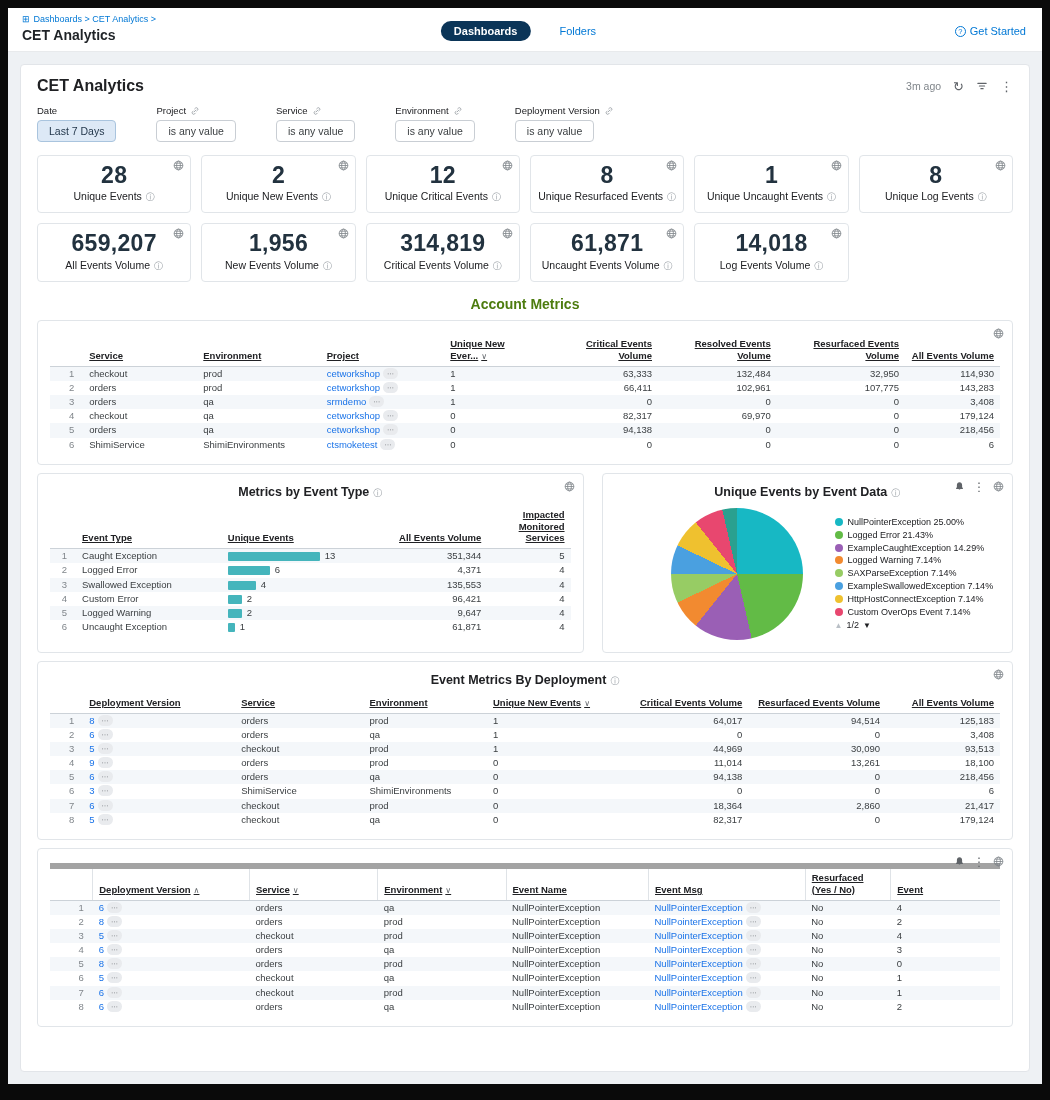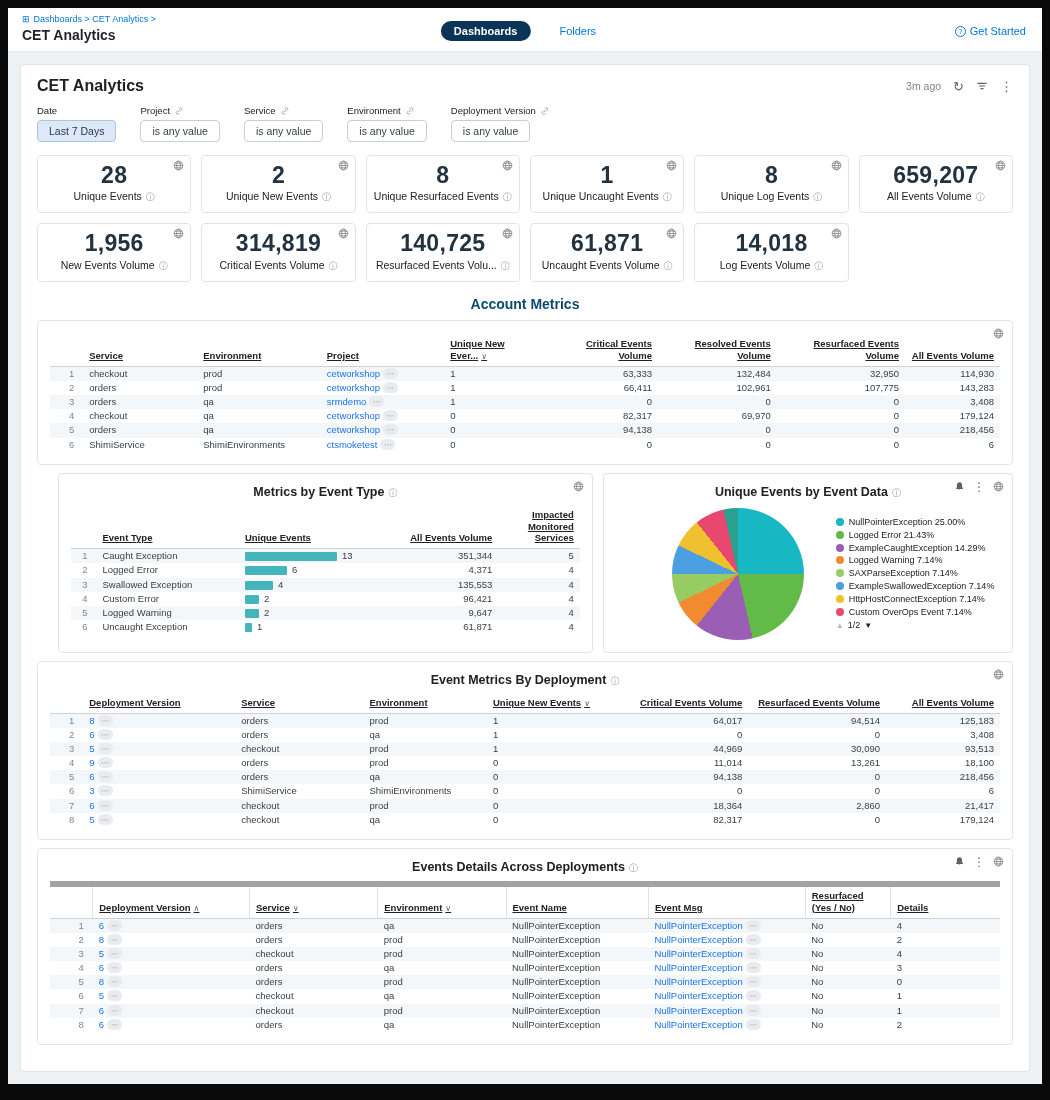--- a/index.html
+++ b/index.html
@@ -24,35 +24,35 @@
   
   .workspace { flex: 1; background: #eef1f4; padding: 12px; overflow: hidden; }
   .panel { background: #fff; border: 1px solid #e2e5e9; border-radius: 4px; padding: 12px 16px 14px; height: 100%; overflow: hidden; }
   .panel-head { display: flex; justify-content: space-between; align-items: center; }
   .panel-title { font-size: 16px; font-weight: 600; color: #202124; margin: 0; }
   .panel-actions { display: flex; align-items: center; gap: 12px; color: #5f6368; }
   .muted { font-size: 10.5px; color: #80868b; }
   .icon-btn { cursor: pointer; font-size: 13px; line-height: 1; display: inline-flex; align-items: center; }
 
   
-  .filters { display: flex; gap: 24px; margin-top: 10px; }
+  .filters { display: flex; gap: 40px; margin-top: 10px; }
   .flabel { font-size: 9.5px; color: #202124; display: flex; align-items: center; gap: 4px; }
   .fchain { display: inline-flex; }
   .fbtn { margin-top: 4px; font-size: 10.5px; padding: 4px 11px; border: 1px solid #c9ced4; border-radius: 4px; background: #fff; color: #3c4043; cursor: pointer; display: inline-block; }
   .fbtn.fdate { background: #dde9f6; border-color: #a9c4de; color: #1f3347; font-weight: 500; }
 
   
   .kpis { display: grid; grid-template-columns: repeat(6, 1fr); gap: 10px; margin-top: 13px; }
   .kpi { position: relative; border: 1px solid #e1e5e9; border-radius: 4px; background: #fff; text-align: center; padding: 6px 4px 8px; }
   .kpi-globe { position: absolute; top: 4px; right: 6px; line-height: 0; }
   .kpi-value { font-size: 23px; font-weight: 600; color: var(--kpi); letter-spacing: .3px; line-height: 1.15; }
   .kpi-label { font-size: 10.5px; color: #202124; margin-top: 2px; white-space: nowrap; overflow: hidden; }
   .info-ic { color: #9aa0a6; font-size: 9px; margin-left: 4px; cursor: pointer; }
 
-  .section-title { text-align: center; font-size: 14px; font-weight: 700; color: #0c4a6e; margin: 14px 0 2px; }
+  .section-title { text-align: center; font-size: 14px; font-weight: 700; color: #4d7c0f; margin: 14px 0 2px; }
 
   
   .card { background: #fff; border: 1px solid #e1e5e9; border-radius: 4px; padding: 8px 12px 12px; margin-top: 8px; position: relative; overflow: hidden; }
   .card-head { text-align: center; }
   .card-title { font-size: 12.5px; font-weight: 600; color: #202124; }
   .card-icons { position: absolute; right: 8px; top: 7px; display: flex; gap: 8px; align-items: center; }
   .cicon { cursor: pointer; line-height: 0; }
 
   table.tbl { width: 100%; border-collapse: collapse; table-layout: fixed; margin-top: 6px; font-size: 9.5px; }
   .tbl th { font-size: 9.5px; font-weight: 700; color: #202124; text-align: left; padding: 3px 6px 4px; border-bottom: 1px solid #ccd2d8; vertical-align: bottom; line-height: 1.25; cursor: pointer; text-decoration: underline; }
@@ -62,21 +62,21 @@
   .tbl th.rn { cursor: default; }
   .tbl tbody tr:nth-child(odd) { background: #f4f7fa; }
   .tbl.dividers thead th { border-top: 6px solid #a3a3a3; margin-left: 32px; }
   .tbl.dividers thead th:nth-child(n+2) { border-left: 1px solid #dfe3e7; }
   .sort { font-size: 8px; color: #5f6368; margin-left: 3px; font-weight: 400; }
   .lnk { color: var(--link); cursor: pointer; text-decoration: none; }
   .pill { display: inline-block; background: #e9ebee; color: #5f6368; border-radius: 8px; font-size: 7px; line-height: 9px; padding: 1px 4px; margin-left: 3px; vertical-align: 1px; cursor: pointer; }
   .bar { height: 9px; background: var(--bar); display: inline-block; vertical-align: middle; border-radius: 1px; }
   .barval { margin-left: 5px; }
 
-  .two-col { display: grid; grid-template-columns: 56% auto; gap: 10px; margin-left: 21px; }
+  .two-col { display: grid; grid-template-columns: 56% auto; gap: 18px; }
 
   
   .pie-body { display: flex; align-items: center; margin-top: 8px; }
   .pie { width: 132px; height: 132px; border-radius: 50%; margin-left: 56px; flex: none; }
   .legend { margin-left: 32px; font-size: 9px; color: #202124; }
   .leg-item { display: flex; gap: 5px; margin-bottom: 2px; max-width: 162px; line-height: 1.2; cursor: pointer; }
   .dot { width: 8px; height: 8px; border-radius: 50%; flex: none; margin-top: 1px; }
   .leg-pag { display: flex; align-items: center; gap: 4px; font-size: 9px; color: #202124; margin-top: 3px; }
   .pag-up { color: #b9bfc6; font-size: 8px; cursor: pointer; }
   .pag-down { color: #202124; font-size: 8px; cursor: pointer; }
@@ -183,20 +183,29 @@
               </svg></span>
             <div class="kpi-value">2</div>
             <div class="kpi-label"><span>Unique New Events</span><span class="info-ic">ⓘ</span></div>
           </div>
           <div class="kpi">
             <span class="kpi-globe"><svg viewBox="0 0 16 16" width="11" height="11" fill="none" stroke="#80868b" stroke-width="1.2">
                 <circle cx="8" cy="8" r="6.3"></circle>
                 <ellipse cx="8" cy="8" rx="2.8" ry="6.3"></ellipse>
                 <path d="M1.7 8h12.6M2.6 4.6h10.8M2.6 11.4h10.8"></path>
               </svg></span>
+            <div class="kpi-value">12</div>
+            <div class="kpi-label"><span>Unique Critical Events</span><span class="info-ic">ⓘ</span></div>
+          </div>
+          <div class="kpi">
+            <span class="kpi-globe"><svg viewBox="0 0 16 16" width="11" height="11" fill="none" stroke="#80868b" stroke-width="1.2">
+                <circle cx="8" cy="8" r="6.3"></circle>
+                <ellipse cx="8" cy="8" rx="2.8" ry="6.3"></ellipse>
+                <path d="M1.7 8h12.6M2.6 4.6h10.8M2.6 11.4h10.8"></path>
+              </svg></span>
             <div class="kpi-value">8</div>
             <div class="kpi-label"><span>Unique Resurfaced Events</span><span class="info-ic">ⓘ</span></div>
           </div>
           <div class="kpi">
             <span class="kpi-globe"><svg viewBox="0 0 16 16" width="11" height="11" fill="none" stroke="#80868b" stroke-width="1.2">
                 <circle cx="8" cy="8" r="6.3"></circle>
                 <ellipse cx="8" cy="8" rx="2.8" ry="6.3"></ellipse>
                 <path d="M1.7 8h12.6M2.6 4.6h10.8M2.6 11.4h10.8"></path>
               </svg></span>
             <div class="kpi-value">1</div>
@@ -230,29 +239,20 @@
             <div class="kpi-label"><span>New Events Volume</span><span class="info-ic">ⓘ</span></div>
           </div>
           <div class="kpi">
             <span class="kpi-globe"><svg viewBox="0 0 16 16" width="11" height="11" fill="none" stroke="#80868b" stroke-width="1.2">
                 <circle cx="8" cy="8" r="6.3"></circle>
                 <ellipse cx="8" cy="8" rx="2.8" ry="6.3"></ellipse>
                 <path d="M1.7 8h12.6M2.6 4.6h10.8M2.6 11.4h10.8"></path>
               </svg></span>
             <div class="kpi-value">314,819</div>
             <div class="kpi-label"><span>Critical Events Volume</span><span class="info-ic">ⓘ</span></div>
-          </div>
-          <div class="kpi">
-            <span class="kpi-globe"><svg viewBox="0 0 16 16" width="11" height="11" fill="none" stroke="#80868b" stroke-width="1.2">
-                <circle cx="8" cy="8" r="6.3"></circle>
-                <ellipse cx="8" cy="8" rx="2.8" ry="6.3"></ellipse>
-                <path d="M1.7 8h12.6M2.6 4.6h10.8M2.6 11.4h10.8"></path>
-              </svg></span>
-            <div class="kpi-value">140,725</div>
-            <div class="kpi-label"><span>Resurfaced Events Volu...</span><span class="info-ic">ⓘ</span></div>
           </div>
           <div class="kpi">
             <span class="kpi-globe"><svg viewBox="0 0 16 16" width="11" height="11" fill="none" stroke="#80868b" stroke-width="1.2">
                 <circle cx="8" cy="8" r="6.3"></circle>
                 <ellipse cx="8" cy="8" rx="2.8" ry="6.3"></ellipse>
                 <path d="M1.7 8h12.6M2.6 4.6h10.8M2.6 11.4h10.8"></path>
               </svg></span>
             <div class="kpi-value">61,871</div>
             <div class="kpi-label"><span>Uncaught Events Volume</span><span class="info-ic">ⓘ</span></div>
           </div>
@@ -617,21 +617,20 @@
                 <td>0</td>
                 <td class="r">82,317</td>
                 <td class="r">0</td>
                 <td class="r">179,124</td>
               </tr>
             </tbody>
           </table>
         </div>
 
       <div class="card" id="card-details">
-          <div class="card-head"><span class="card-title">Events Details Across Deployments</span><span class="info-ic">ⓘ</span></div>
           <div class="card-icons">
             <span class="cicon"><svg viewBox="0 0 16 16" width="11" height="11" fill="#5f6368">
                 <path d="M8 1.8c-2.3 0-3.8 1.7-3.8 4v3.1L3 10.8v.7h10v-.7l-1.2-1.9V5.8c0-2.3-1.5-4-3.8-4z"></path>
                 <path d="M6.7 12.3a1.4 1.4 0 0 0 2.6 0z"></path>
               </svg></span>
             <span class="cicon"><span style="font-size:12px;color:#5f6368;line-height:1">⋮</span></span>
             <span class="cicon"><svg viewBox="0 0 16 16" width="11" height="11" fill="none" stroke="#80868b" stroke-width="1.2">
                 <circle cx="8" cy="8" r="6.3"></circle>
                 <ellipse cx="8" cy="8" rx="2.8" ry="6.3"></ellipse>
                 <path d="M1.7 8h12.6M2.6 4.6h10.8M2.6 11.4h10.8"></path>
@@ -650,21 +649,21 @@
             </colgroup>
             <thead>
               <tr>
                 <th class="rn"></th>
                 <th><span>Deployment Version</span><span class="sort">∧</span></th>
                 <th><span>Service</span><span class="sort">∨</span></th>
                 <th><span>Environment</span><span class="sort">∨</span></th>
                 <th><span>Event Name</span></th>
                 <th><span>Event Msg</span></th>
                 <th><span>Resurfaced</span><br><span>(Yes / No)</span></th>
-                <th><span>Details</span></th>
+                <th><span>Event</span></th>
               </tr>
             </thead>
             <tbody>
               <tr>
                 <td class="rn">1</td>
                 <td><a class="lnk">6</a><span class="pill">⋯</span></td>
                 <td>orders</td>
                 <td>qa</td>
                 <td>NullPointerException</td>
                 <td><a class="lnk">NullPointerException</a><span class="pill">⋯</span></td>

